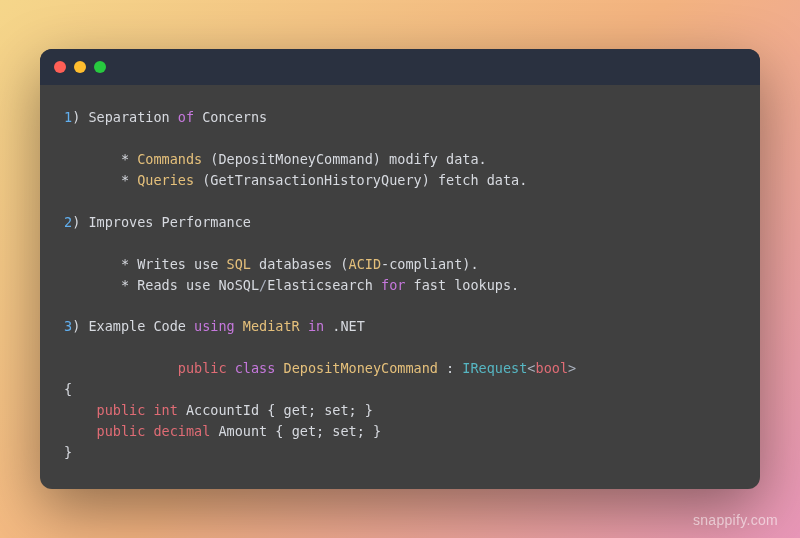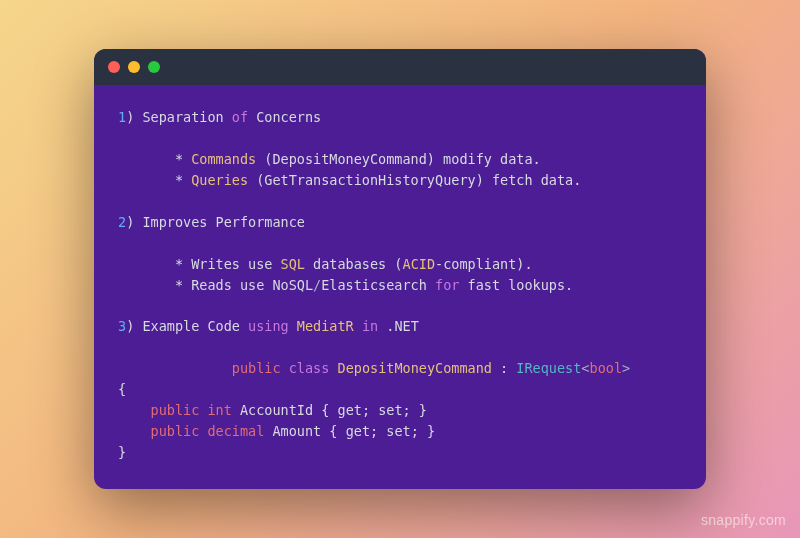--- a/index.html
+++ b/index.html
@@ -7,22 +7,22 @@
   width: 800px;
   height: 538px;
   background: linear-gradient(135deg, #f5d68a 0%, #f3b380 50%, #e896b8 100%);
   display: flex;
   align-items: center;
   justify-content: center;
   font-family: 'SF Mono', 'Monaco', 'Consolas', monospace;
   position: relative;
 }
 .window {
-  width: 612px;
-  background: #4c1d95;
+  width: 720px;
+  background: #404040;
   border-radius: 12px;
   box-shadow: 0 20px 60px rgba(0,0,0,0.4);
   overflow: hidden;
 }
 .titlebar {
   background: #2a3140;
   height: 36px;
   display: flex;
   align-items: center;
   padding: 0 14px;
@@ -42,21 +42,21 @@
 .num { color: #61afef; }
 .kw { color: #c678dd; }
 .kw2 { color: #e06c75; }
 .type { color: #e5c07b; }
 .fn { color: #56b6c2; }
 .op { color: #abb2bf; }
 .white { color: #d7dae0; }
 .watermark {
   position: absolute;
   bottom: 10px;
-  right: 14px;
+  right: 22px;
   color: rgba(255,255,255,0.55);
   font-family: Arial, sans-serif;
   font-size: 14px;
   font-weight: 500;
   letter-spacing: 0.3px;
 }
 </style>
 </head>
 <body>
 

